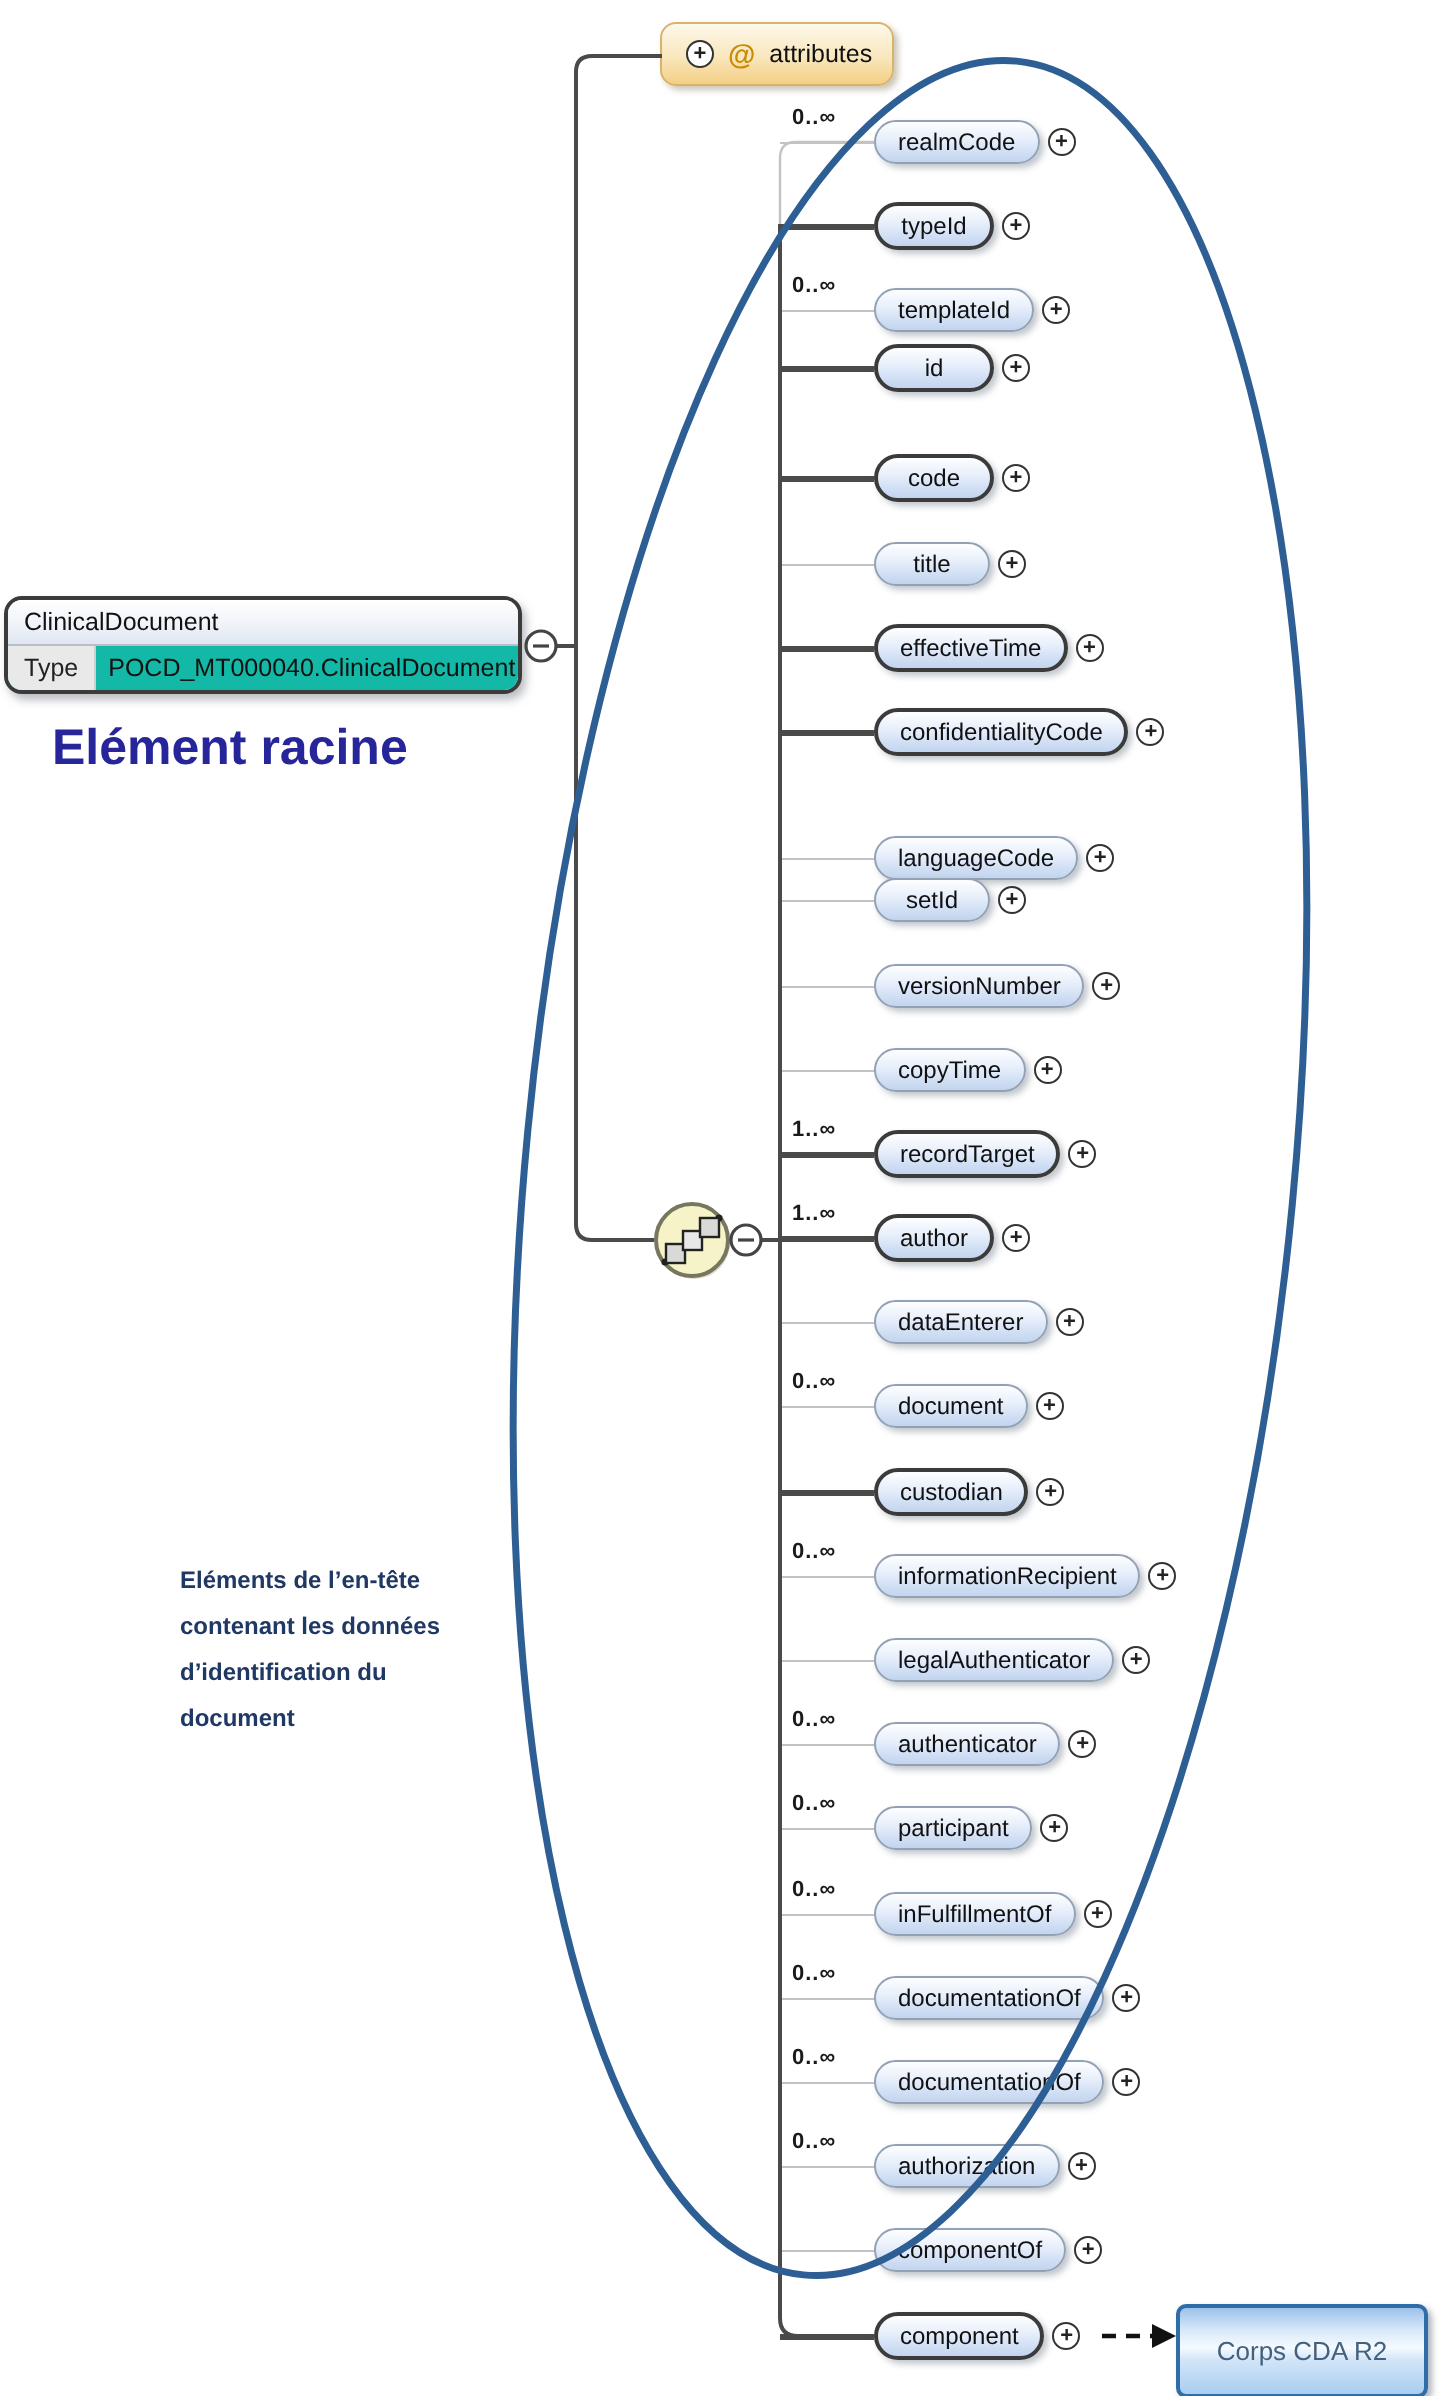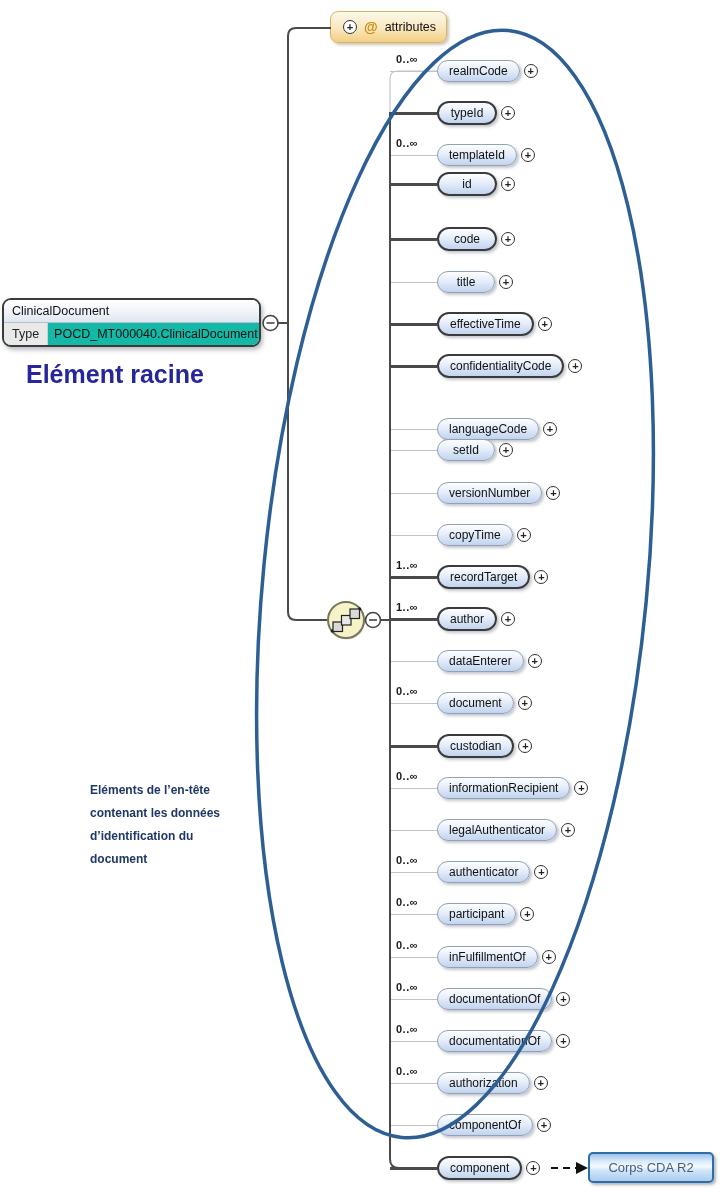--- a/index.html
+++ b/index.html
@@ -63,21 +63,21 @@
     font-size:25px; font-weight:bold; color:#26269a;
   }
   .note {
     position:absolute; left:90px; top:779px; width:225px; z-index:2;
     font-size:12px; font-weight:bold; color:#1f3864; line-height:23px;
   }
   .note span { display:block; }
 
   
   .corps-box {
-    position:absolute; left:588px; top:1152px; width:126px; height:31px; z-index:2;
+    position:absolute; left:588px; top:1152px; width:126px; height:47px; z-index:2;
     display:flex; align-items:center; justify-content:center; box-sizing:border-box;
     border:2px solid #2f6da8; border-radius:5px; font-size:13px; color:#44607c;
     background:linear-gradient(180deg,#9cc2ea 0%,#dcebfa 28%,#f4faff 46%,#d3e5f8 60%,#a9cdf0 100%);
     box-shadow:2px 2px 3px rgba(100,110,125,.5);
   }
 </style>
 </head>
 <body>
 
 <div class="canvas">

